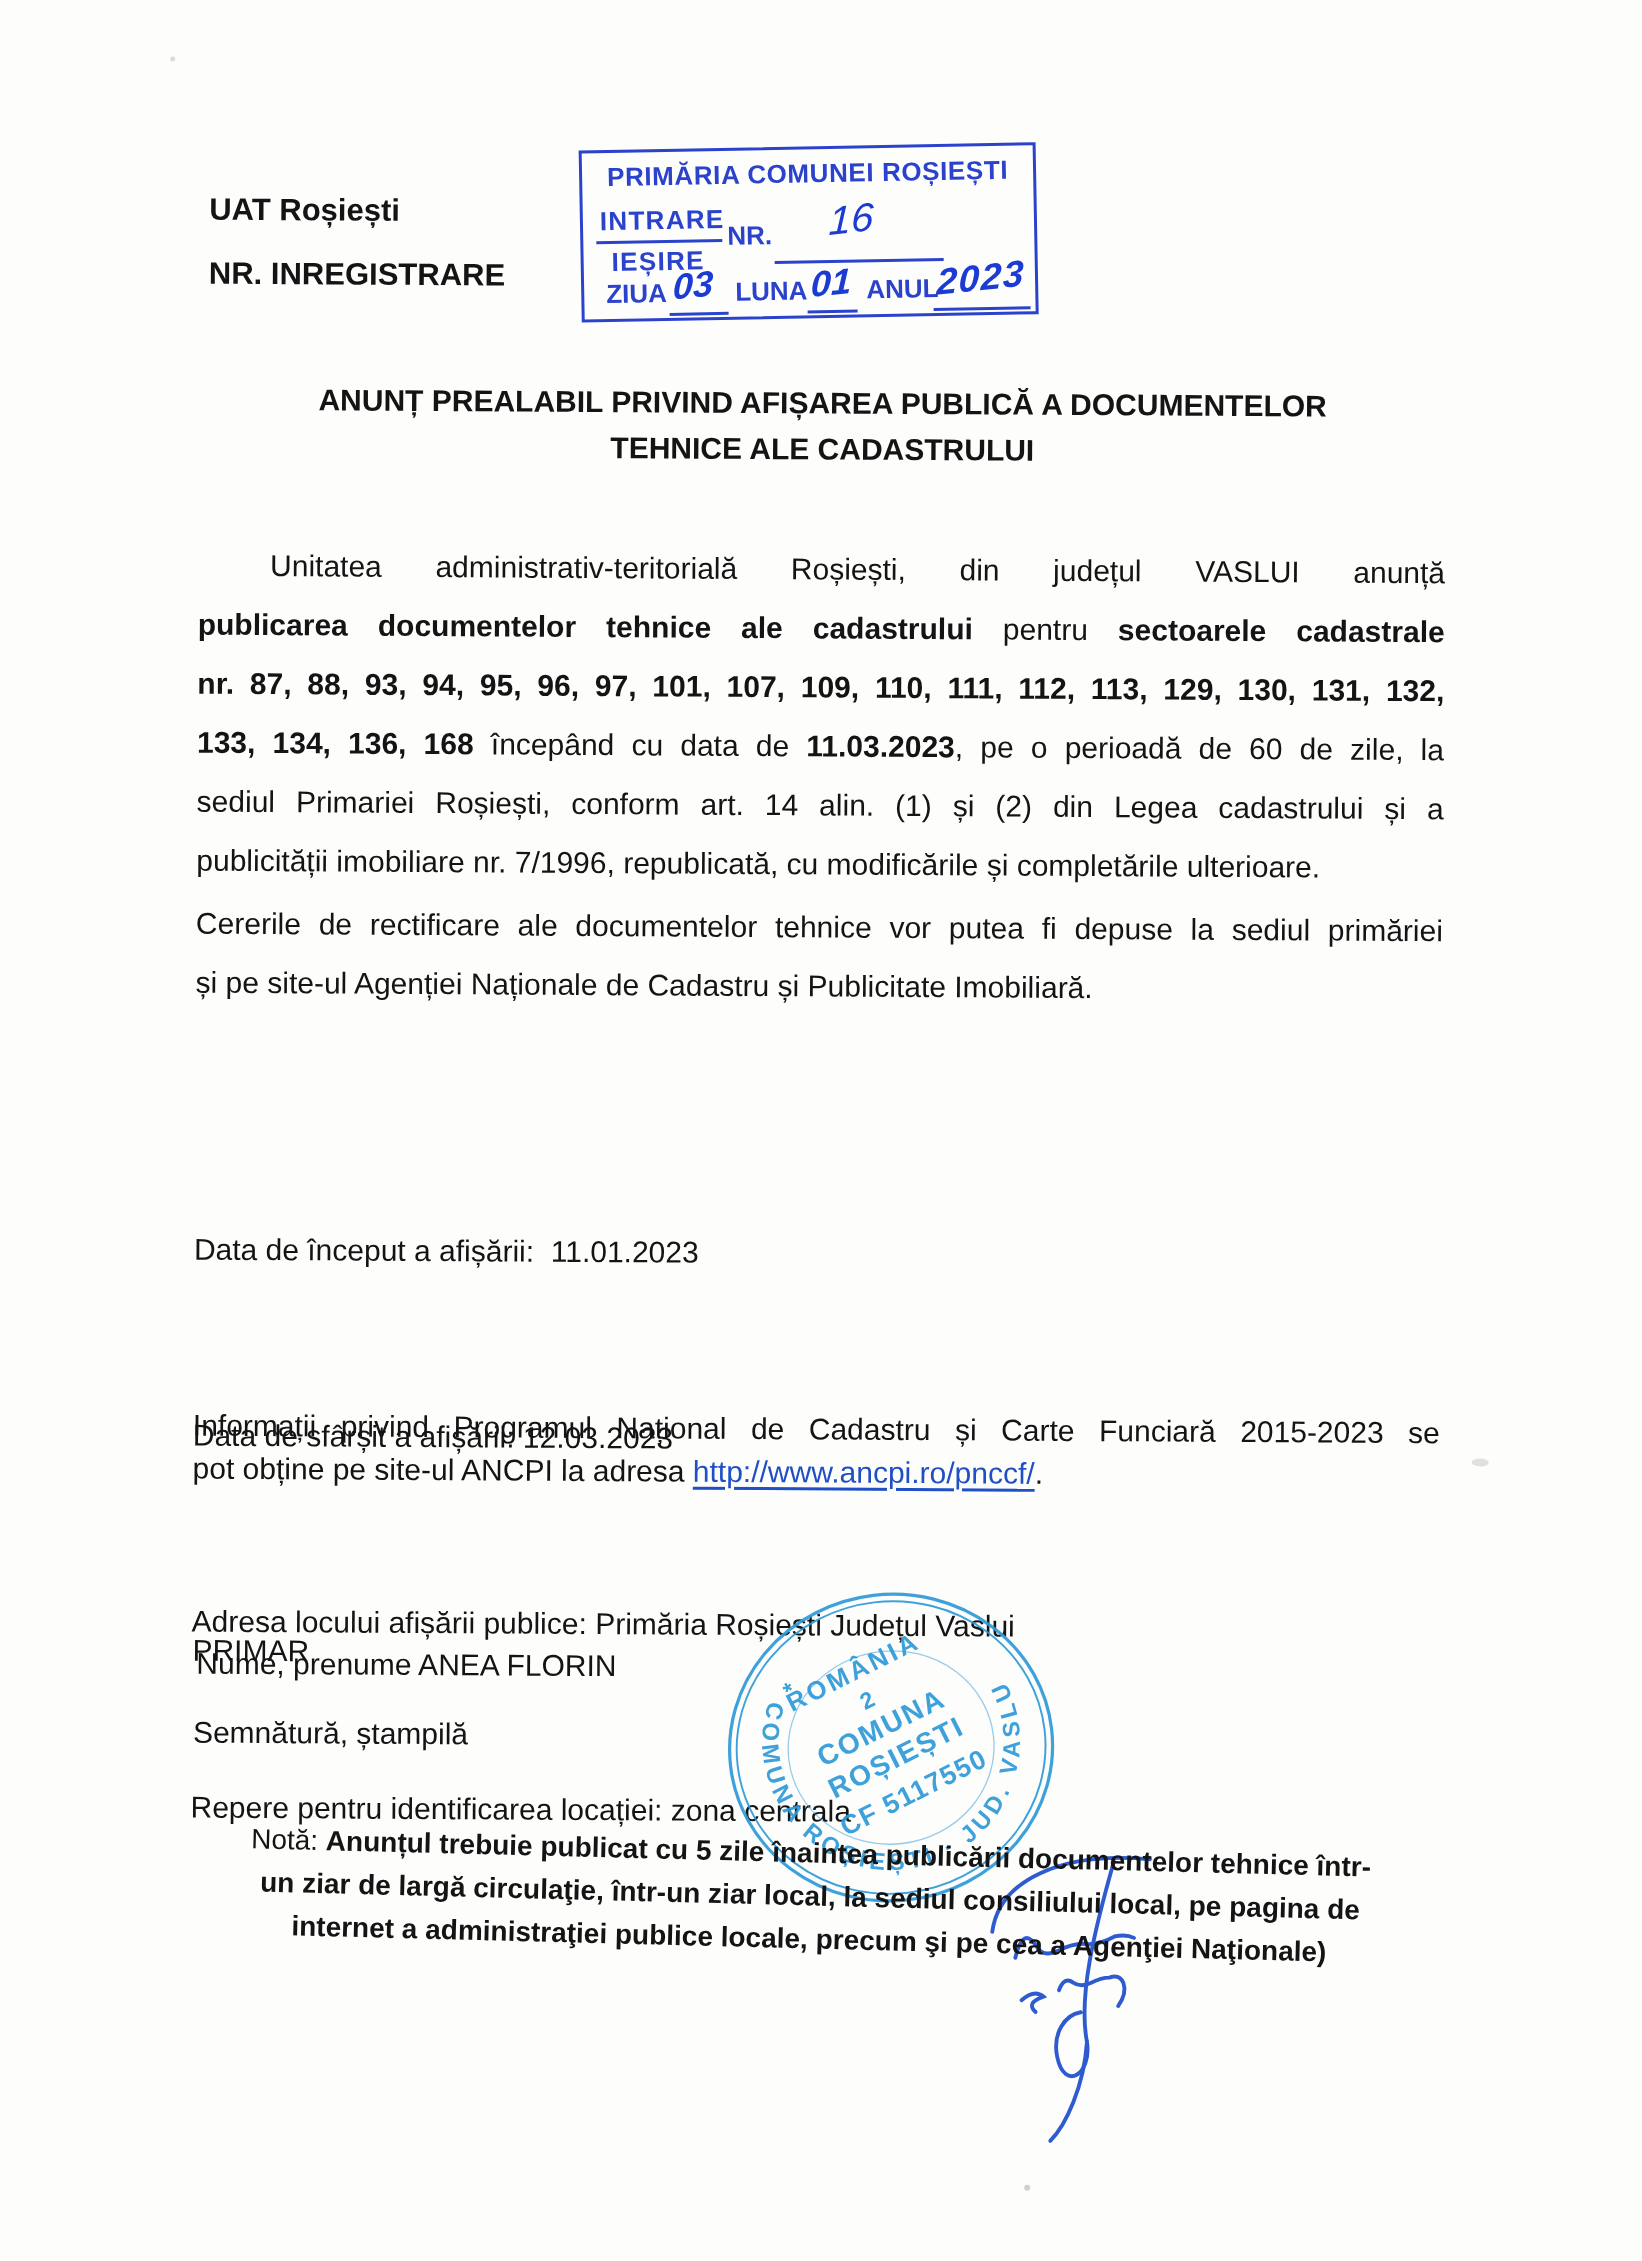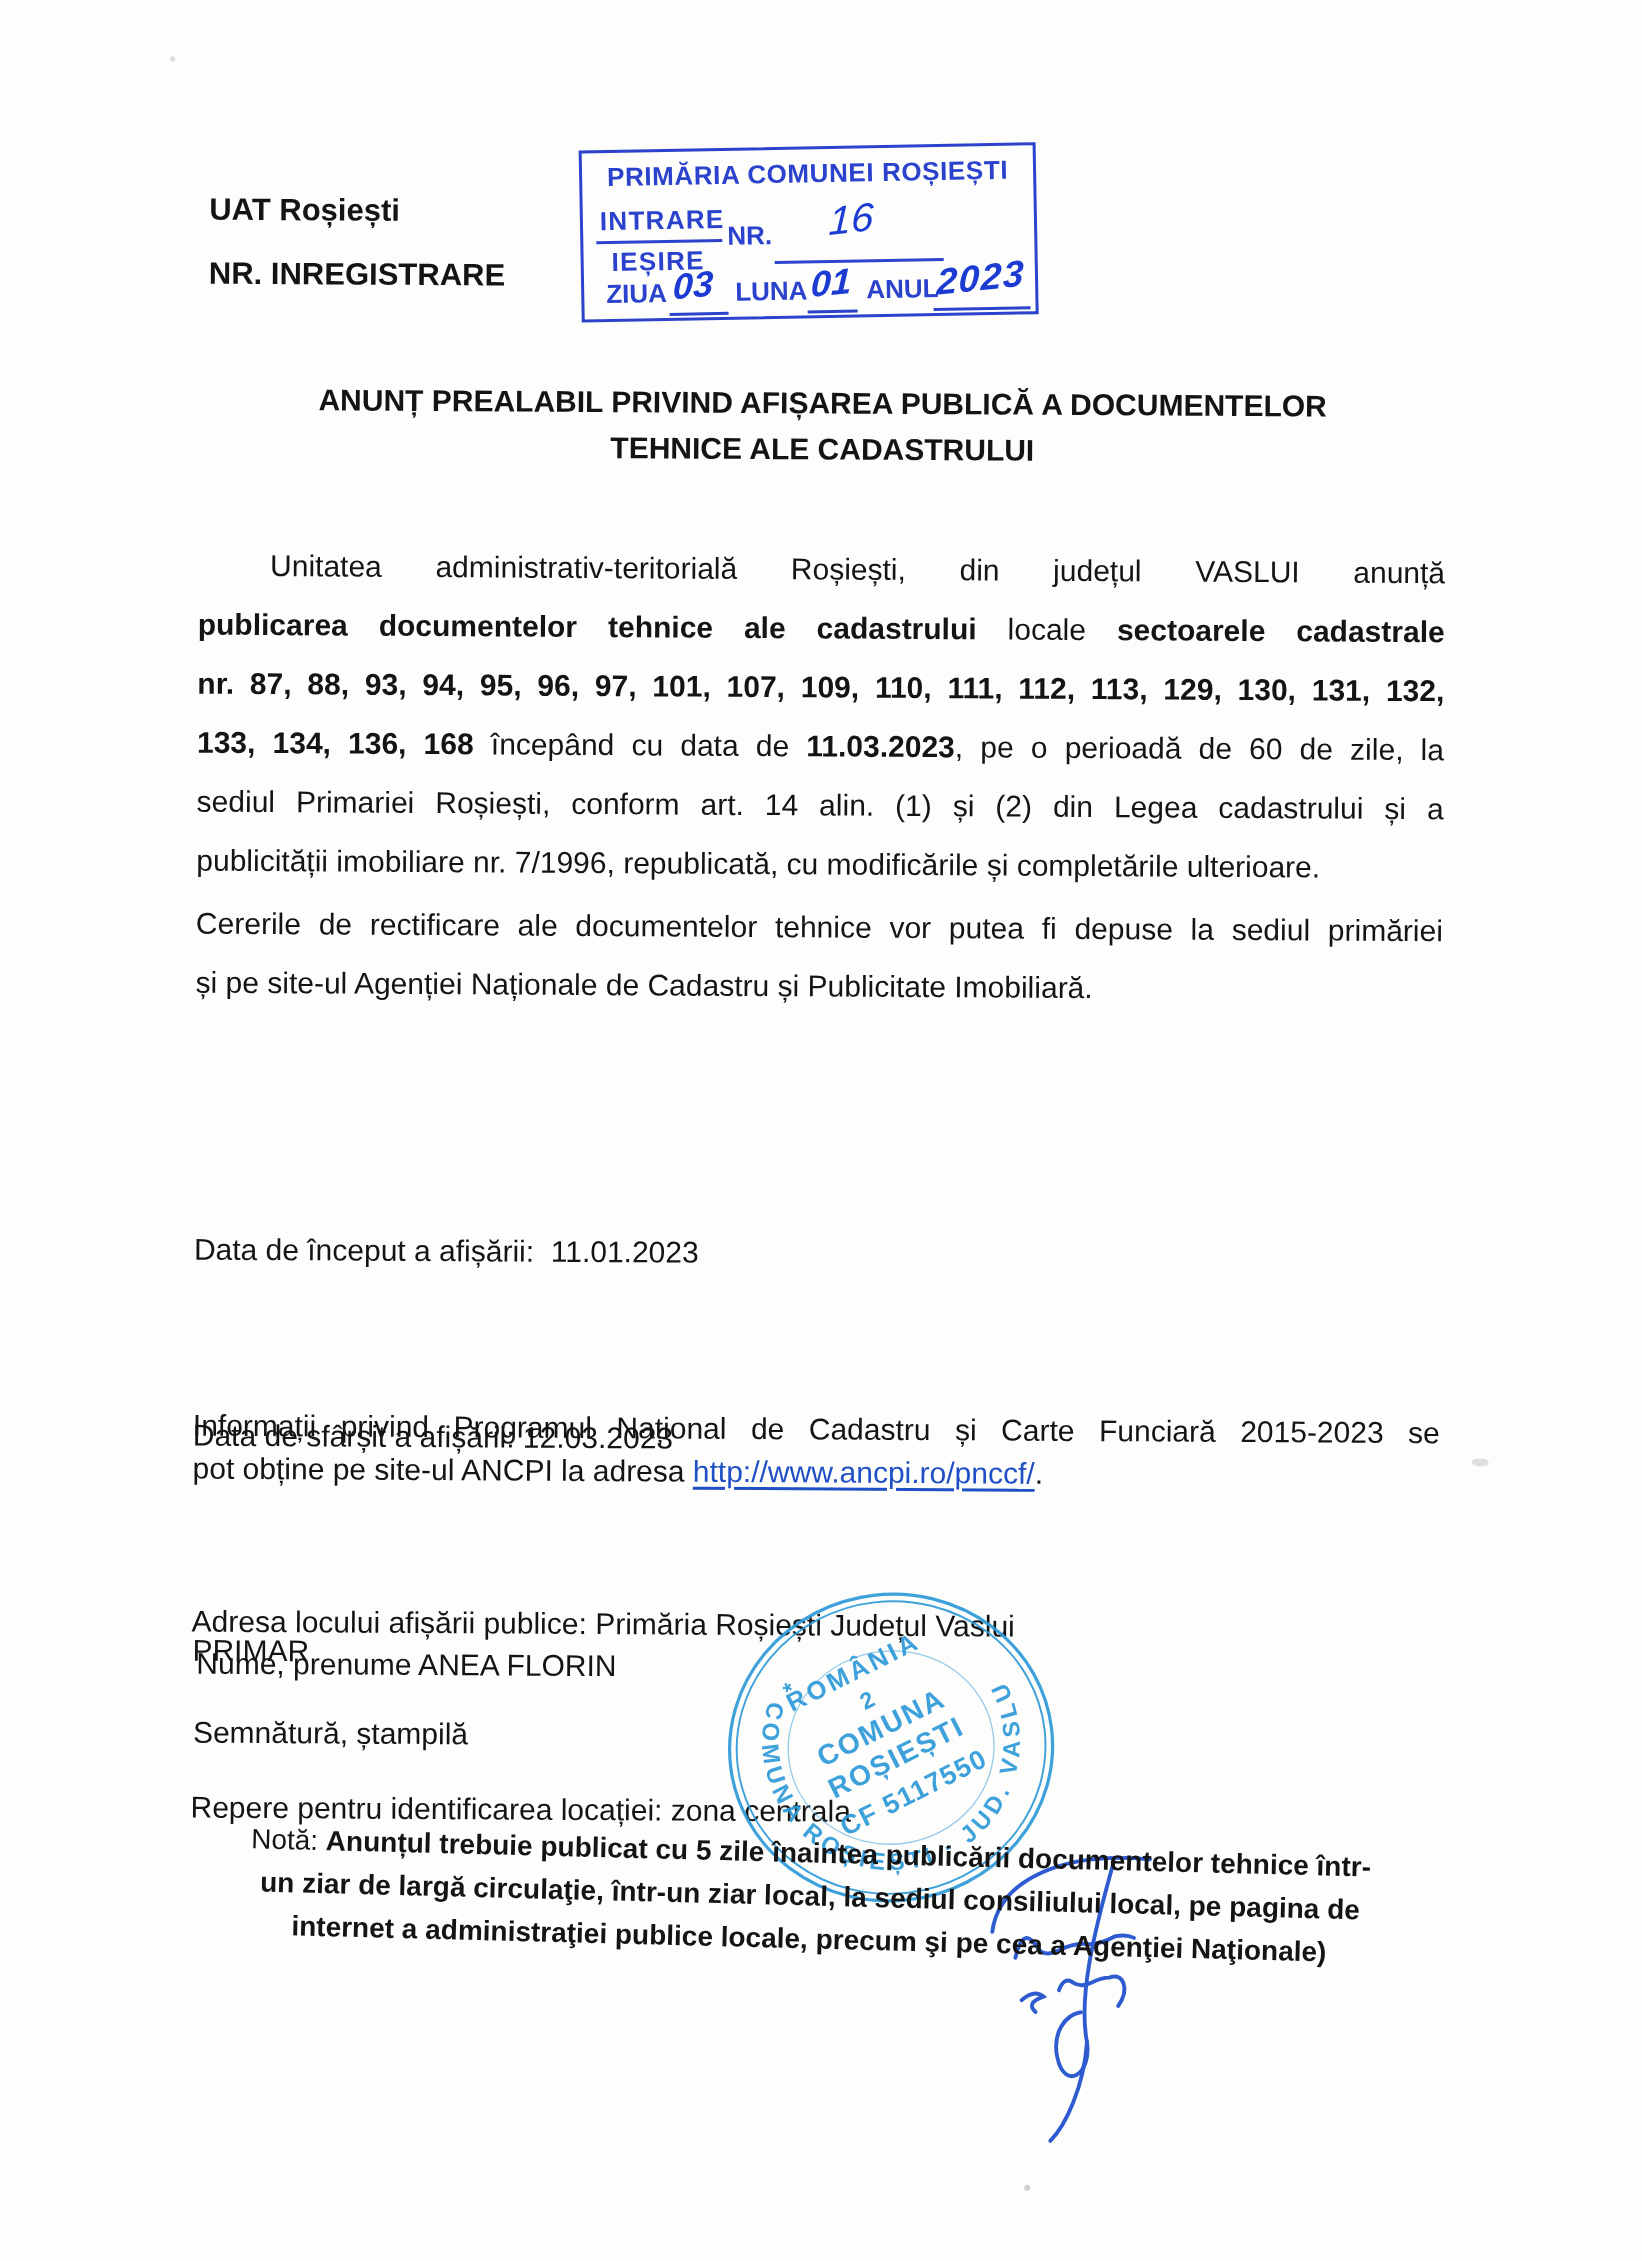--- a/index.html
+++ b/index.html
@@ -94,21 +94,21 @@
       </div>
     </div>
 
     <div class="title">
       <div>ANUNȚ PREALABIL PRIVIND AFIȘAREA PUBLICĂ A DOCUMENTELOR</div>
       <div>TEHNICE ALE CADASTRULUI</div>
     </div>
 
     <div class="body p1">
       <div class="line ind">Unitatea administrativ-teritorială Roșiești, din județul VASLUI anunță</div>
-      <div class="line"><b>publicarea documentelor tehnice ale cadastrului</b><span> locale </span><b>sectoarele cadastrale</b></div>
+      <div class="line"><b>publicarea documentelor tehnice ale cadastrului</b><span> pentru </span><b>sectoarele cadastrale</b></div>
       <div class="line b">nr. 87, 88, 93, 94, 95, 96, 97, 101, 107, 109, 110, 111, 112, 113, 129, 130, 131, 132,</div>
       <div class="line"><b>133, 134, 136, 168</b><span> începând cu data de </span><b>11.03.2023</b><span>, pe o perioadă de 60 de zile, la</span></div>
       <div class="line">sediul Primariei Roșiești, conform art. 14 alin. (1) și (2) din Legea cadastrului și a</div>
       <div class="line left">publicității imobiliare nr. 7/1996, republicată, cu modificările și completările ulterioare.</div>
     </div>
 
     <div class="body p2">
       <div class="line">Cererile de rectificare ale documentelor tehnice vor putea fi depuse la sediul primăriei</div>
       <div class="line left">și pe site-ul Agenției Naționale de Cadastru și Publicitate Imobiliară.</div>
     </div>

